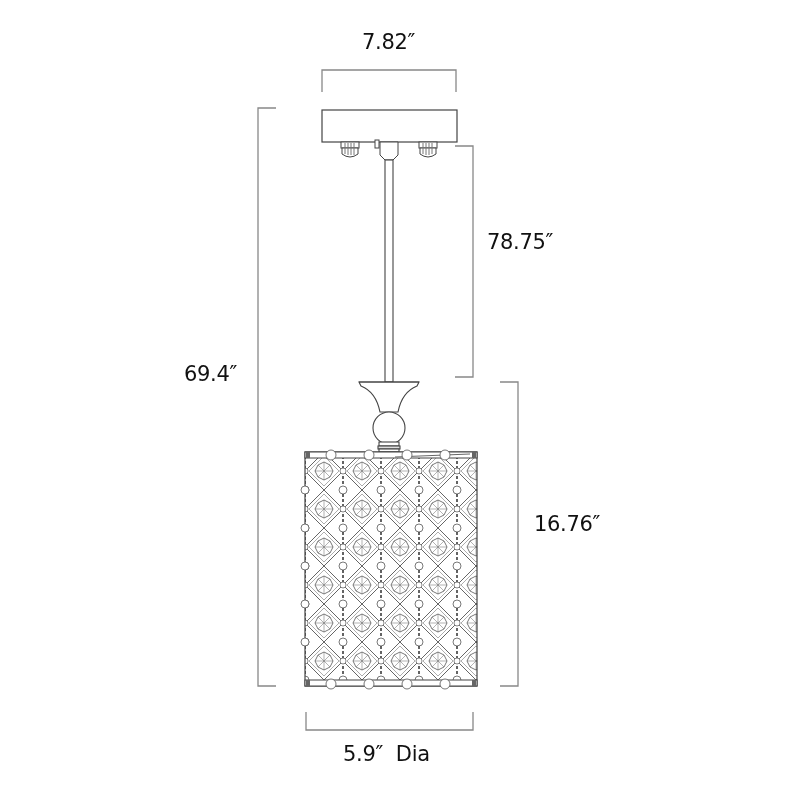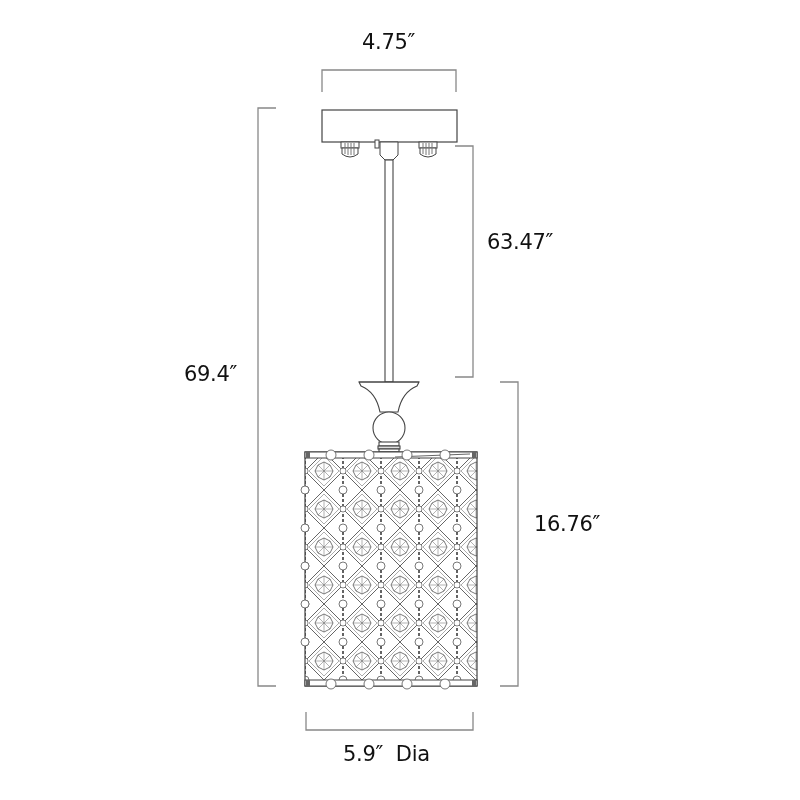--- a/index.html
+++ b/index.html
@@ -123,17 +123,17 @@
     <g fill="#fff" stroke="#555" stroke-width="0.8">
       <circle cx="305" cy="490" r="4"></circle>
         <circle cx="305" cy="528" r="4"></circle>
         <circle cx="305" cy="566" r="4"></circle>
       <circle cx="305" cy="604" r="4"></circle>
         <circle cx="305" cy="642" r="4"></circle>
     </g>
   </g>
 </svg>
 
-<div class="dim-label" style="left:362px; top:30px;">4.75″</div>
+<div class="dim-label" style="left:362px; top:30px;">7.82″</div>
 <div class="dim-label" style="left:184px; top:362px;">69.4″</div>
-<div class="dim-label" style="left:487px; top:230px;">63.47″</div>
+<div class="dim-label" style="left:487px; top:230px;">78.75″</div>
 <div class="dim-label" style="left:534px; top:512px;">16.76″</div>
 <div class="dim-label" style="left:343px; top:742px; white-space:pre;">5.9″  Dia</div>
 
 </body></html>

